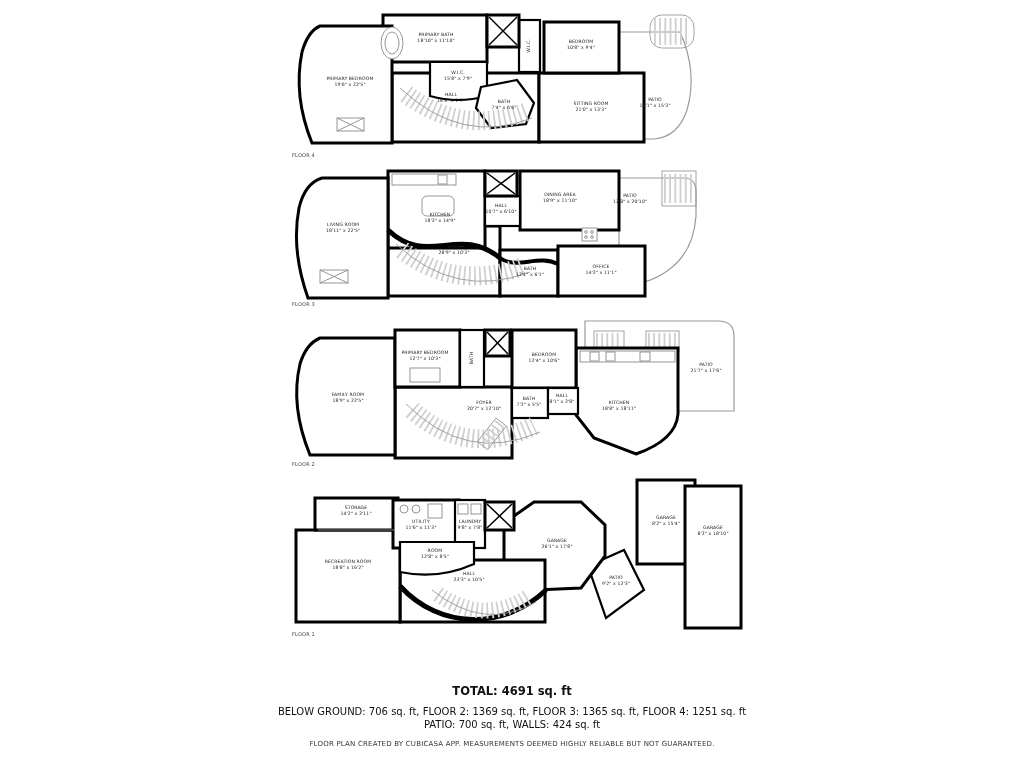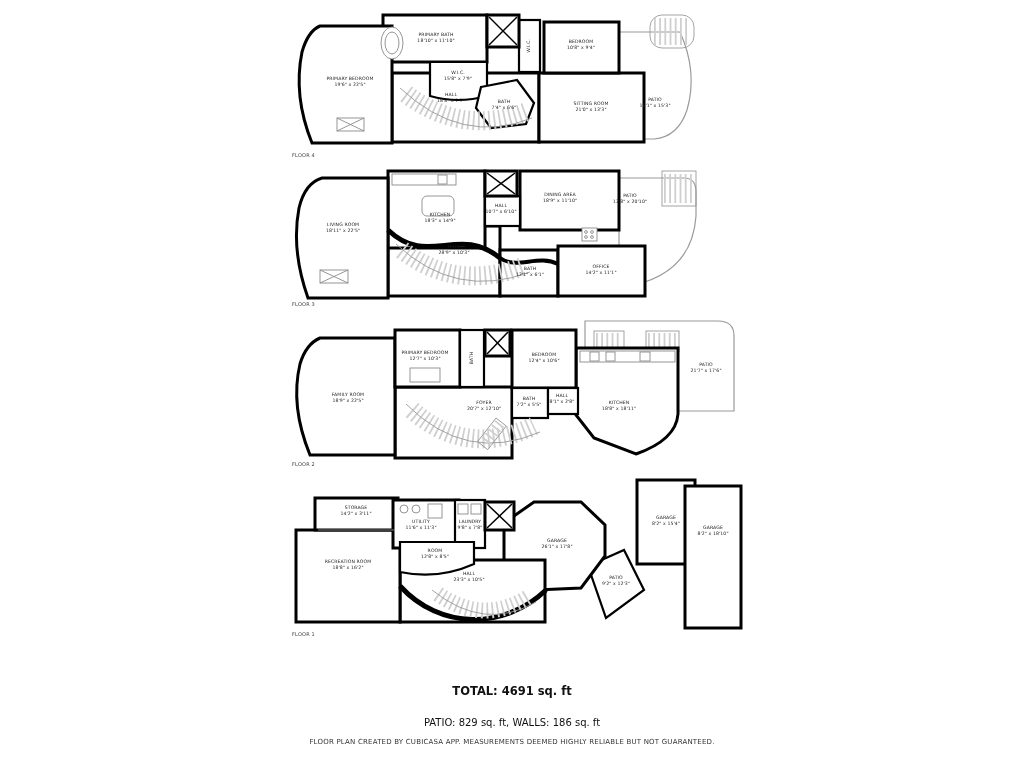--- a/index.html
+++ b/index.html
@@ -18,21 +18,21 @@
   .se{fill:none;stroke:#9a9a9a;stroke-width:.9;}
   .sw{fill:none;stroke:#000;}
   
   .rl{position:absolute;transform:translate(-50%,-50%);font-size:4.6px;line-height:1.35;
       text-align:center;white-space:nowrap;color:#1c1c1c;letter-spacing:.1px;}
   .rl .nm,.rl .dm{display:block;}
   .rl.vert{transform:translate(-50%,-50%) rotate(-90deg);}
   .flabel{position:absolute;font-size:5px;color:#444;letter-spacing:.2px;white-space:nowrap;}
   
   .summary{position:absolute;left:0;right:0;top:684px;text-align:center;color:#111;}
-  .total{font-size:11.5px;font-weight:bold;margin-bottom:18px;}
+  .total{font-size:11.5px;font-weight:bold;margin-bottom:7px;}
   .sline{font-size:10px;line-height:13px;}
   .foot{font-size:7px;color:#333;margin-top:9px;letter-spacing:.2px;}
 </style>
 </head>
 <body>
 
 <div class="page">
 
   <div class="floor" style="left:288px;top:10px;width:420px;height:152px">
     <svg width="420" height="152" viewBox="0 0 420 152">
@@ -331,17 +331,18 @@
       </div>
     <div class="rl" style="left:425px;top:53px">
         <span class="nm">GARAGE</span>
         <span class="dm">8'2" x 18'10"</span>
       </div>
     <div class="flabel" style="left:4px;top:153px">FLOOR 1</div>
   </div>
 
   <div class="summary">
     <div class="total">TOTAL: 4691 sq. ft</div>
-    <div class="sline">PATIO: 829 sq. ft, WALLS: 186 sq. ft</div>
+    <div class="sline">BELOW GROUND: 706 sq. ft, FLOOR 2: 1369 sq. ft, FLOOR 3: 1365 sq. ft, FLOOR 4: 1251 sq. ft</div>
+    <div class="sline">PATIO: 700 sq. ft, WALLS: 424 sq. ft</div>
     <div class="foot">FLOOR PLAN CREATED BY CUBICASA APP. MEASUREMENTS DEEMED HIGHLY RELIABLE BUT NOT GUARANTEED.</div>
   </div>
 
 </div>
 
 </body></html>

